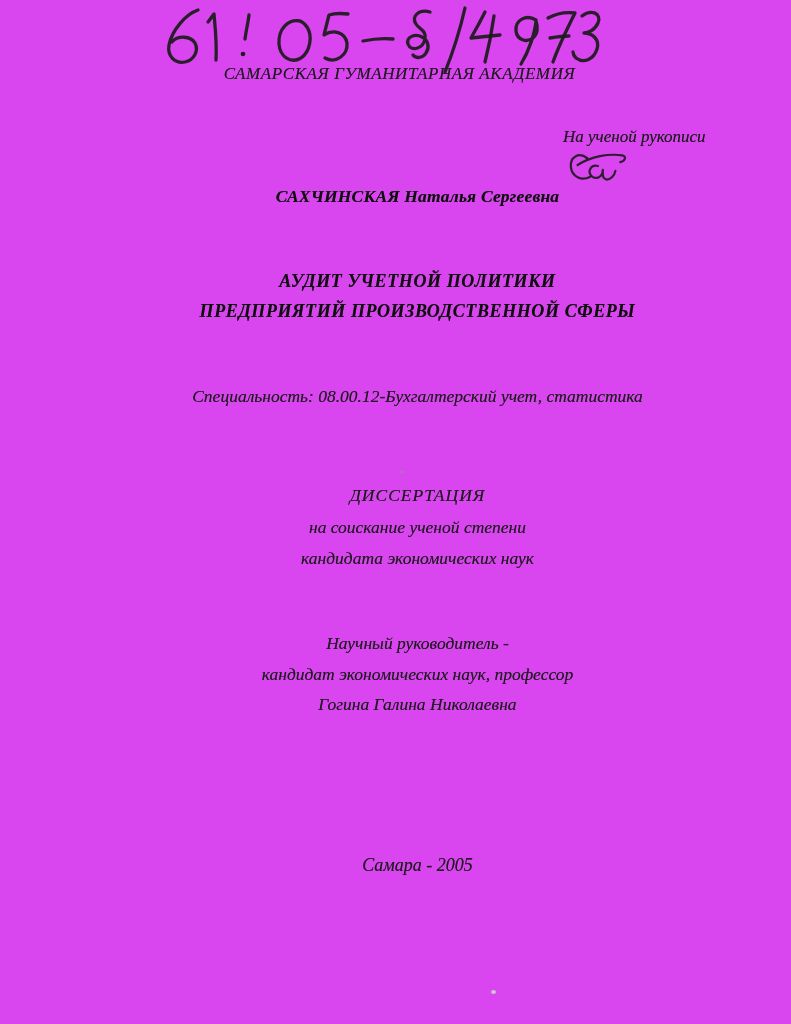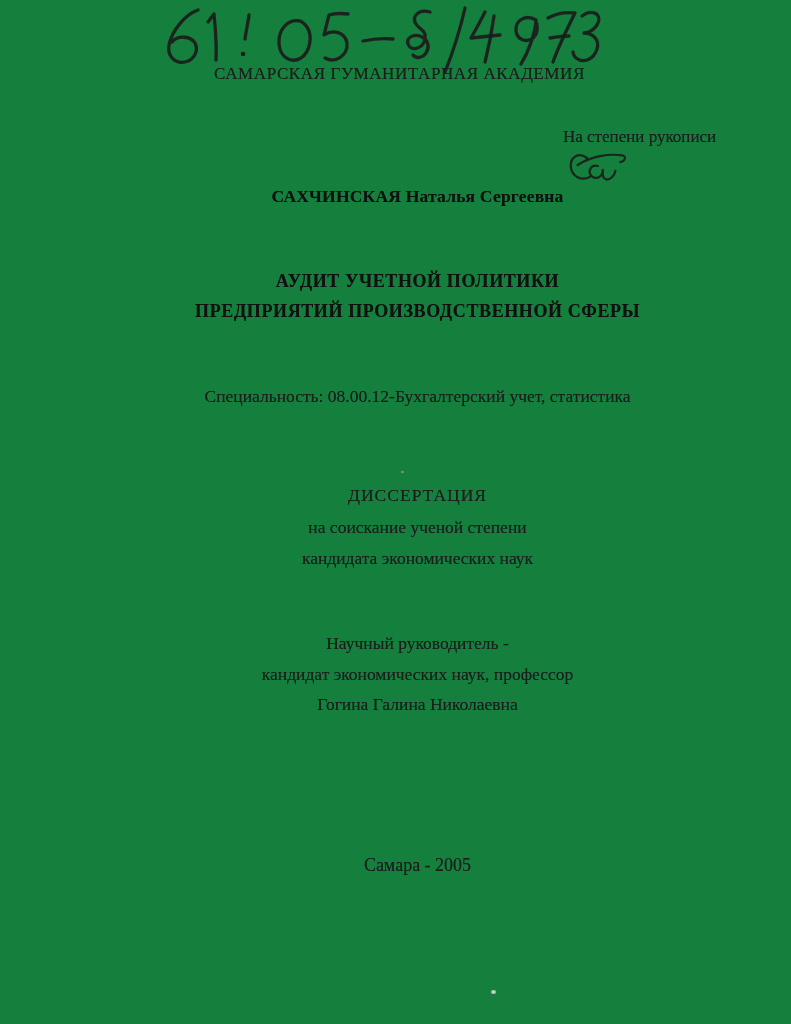--- a/index.html
+++ b/index.html
@@ -1,22 +1,23 @@
 <!DOCTYPE html>
 <html lang="ru"><head>
 <meta charset="utf-8">
 <style>
   html,body{margin:0;padding:0;background:#ffffff;}
   .page{
     position:relative;
     width:791px;height:1024px;
-    background:#15803d;
+    background:#d946ef;
     overflow:hidden;
     font-family:"Liberation Serif", serif;
     color:#1c1c1c;
+    font-style:italic;
   }
   .line{
     position:absolute;
     left:0;width:791px;
     text-align:center;
     white-space:nowrap;
     text-shadow:0 0 .4px rgba(20,20,20,.55);
   }
   .shift-main{transform:translateX(22px);}
   .shift-inst{transform:translateX(4px);}
@@ -70,21 +71,21 @@
     <path d="M337,12 C332,22 327,31 323,38 L352,35"></path>
     <path d="M346,16 C344,30 340,50 337,62"></path>
     <path d="M388,20 C378,14 367,20 368,31 C369,40 379,43 385,38 C390,34 390,26 388,21 C387,33 381,51 373,64"></path>
     <path d="M400,18 C409,13 419,12 427,13 C420,27 411,45 405,62"></path>
     <path d="M402,38 C408,37 415,36 421,36"></path>
     <path d="M434,16 C443,9 454,13 450,23 C447,30 440,33 436,33 C444,33 452,39 449,49 C446,59 436,64 428,58 C426,56 425,54 425,52"></path>
   </svg>
 
   <div class="line institution shift-inst">САМАРСКАЯ ГУМАНИТАРНАЯ АКАДЕМИЯ</div>
 
-  <div class="manuscript-note">На степени рукописи</div>
+  <div class="manuscript-note">На ученой рукописи</div>
 
   <svg class="hand-signature" viewBox="0 0 64 40">
     <path d="M22,12 C13,5 4,11 5,21 C6,31 16,36 25,31"></path>
     <path d="M33,20 C26,18 22,25 26,30 C31,35 38,31 38,24 C38,28 37,33 42,34 C46,34 50,30 51,25"></path>
     <path d="M12,19 C26,10 44,7 58,9 C63,10 61,15 56,16"></path>
   </svg>
 
   <div class="line author shift-main">САХЧИНСКАЯ Наталья Сергеевна</div>
 
   <div class="line title1 shift-main">АУДИТ УЧЕТНОЙ ПОЛИТИКИ</div>

